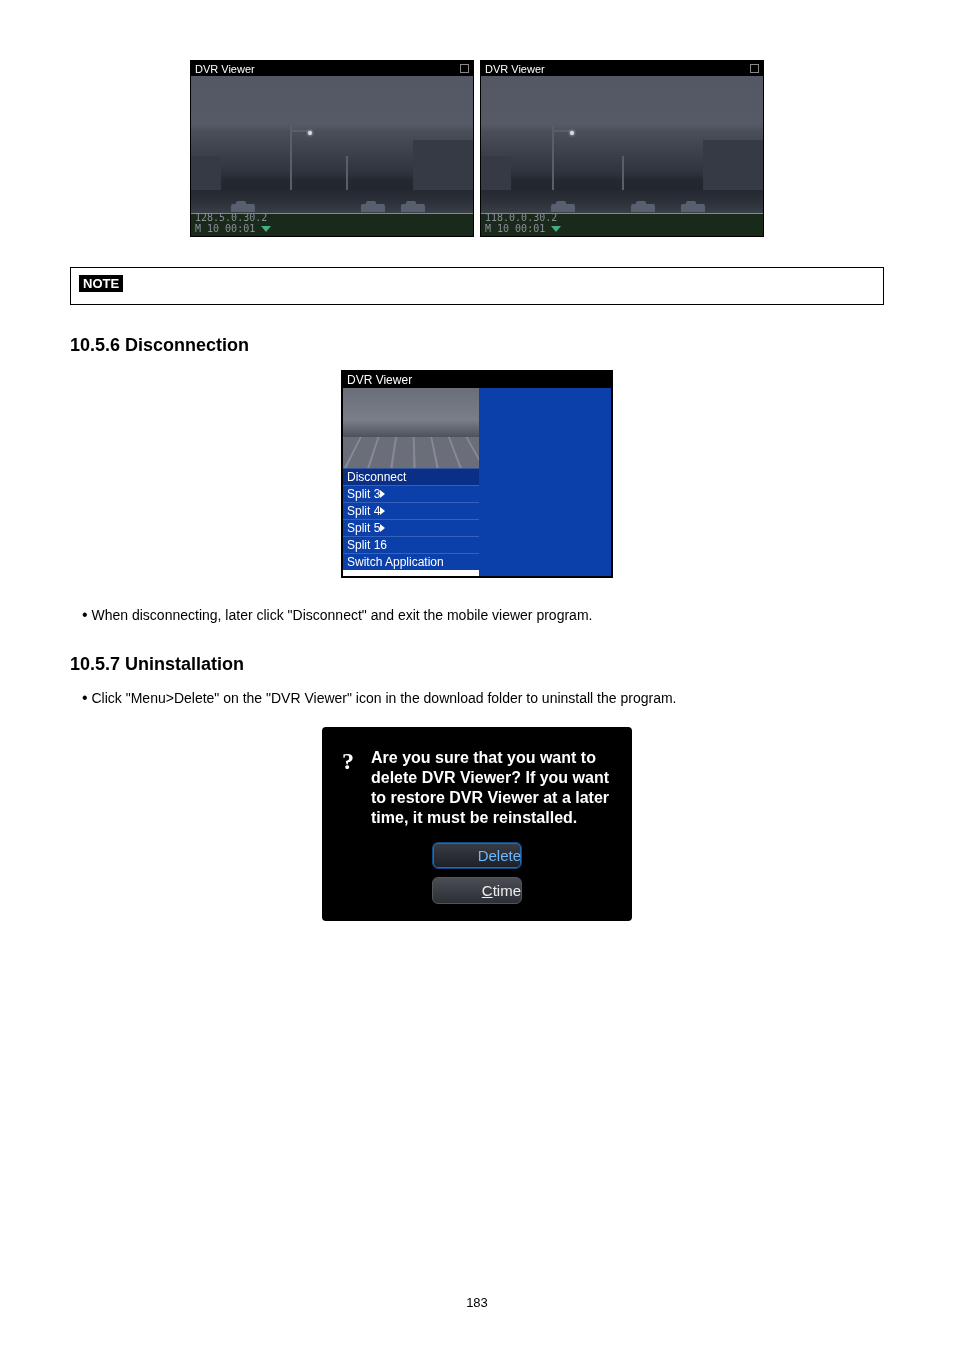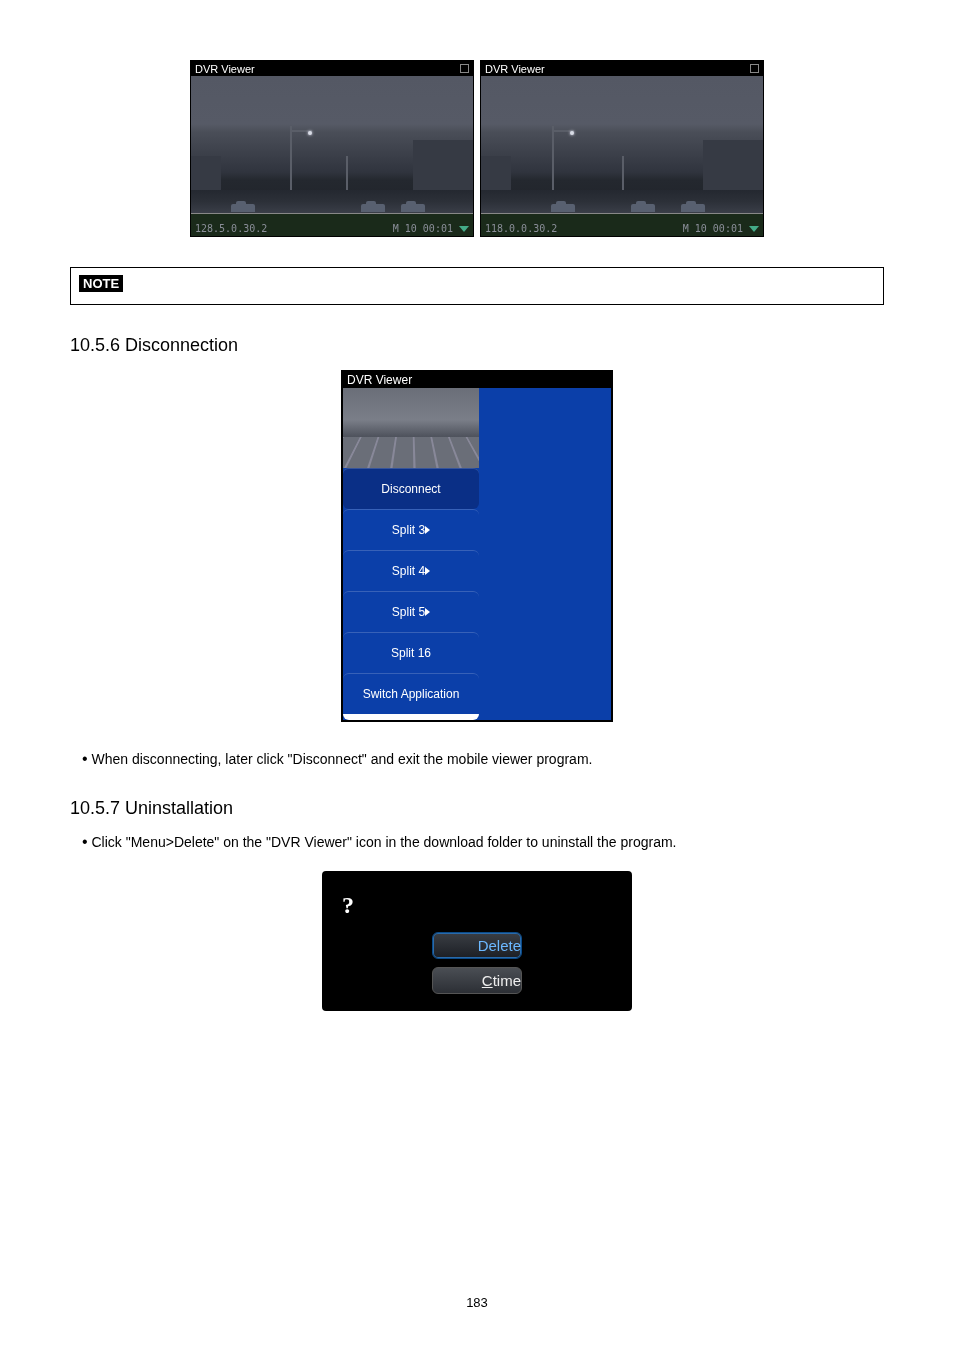--- a/index.html
+++ b/index.html
@@ -70,38 +70,39 @@
   .building { position:absolute; bottom:46px; background:#363a44; }
   .b1{ left:0; width:30px; height:34px;}
   .b2{ right:0; width:60px; height:50px;}
   .car { position:absolute; bottom:24px; width:24px; height:8px; background:#586070; border-radius:2px 2px 0 0;}
   .car::before{content:""; position:absolute; top:-3px; left:5px; width:10px; height:3px; background:#586070; border-radius:2px 2px 0 0;}
   .cam-footer {
     position:absolute; bottom:2px; left:0; right:0;
     display:flex; justify-content:space-between;
     font-family: monospace; font-size:10px; color:#8a8e98;
     padding:0 4px;
+    flex-direction:column;
   }
   .tri-down {
     width:0;height:0;border-left:5px solid transparent;border-right:5px solid transparent;border-top:6px solid #4a8; display:inline-block; vertical-align:middle;
   }
 
   .note-box {
     border: 1px solid #000;
     padding: 6px 8px 8px 8px;
     margin: 4px 0 30px 0;
   }
   .note-label {
     background: #000; color:#fff; font-weight:bold; font-size:13px;
     display:inline-block; padding:1px 4px; margin-bottom:4px;
   }
   .note-text { font-size: 13px; }
 
   .section-h {
-    font-size: 18px; font-weight: normal;
+    font-size: 18px; font-weight: bold;
     margin: 10px 0 14px 0;
   }
 
   .center-block { display:flex; justify-content:center; margin-bottom: 28px; }
 
   .menu-window {
     width: 272px;
     border: 2px solid #000;
     background:#0b3fa9;
   }
@@ -114,24 +115,23 @@
     height: 80px;
     background: linear-gradient(to bottom,#6a6e78 0%, #7a7e88 40%, #50545e 60%, #2a2e38 100%);
     position:relative; overflow:hidden;
   }
   .thumb .hwy{ position:absolute; bottom:0; left:-10px; right:-10px; height:35px;
     transform: perspective(60px) rotateX(28deg);
     background: repeating-linear-gradient(90deg,#889 0 2px, transparent 2px 20px), #6a6e78;
   }
   .menu-list { font-size:12px; color:#fff; }
   .menu-row {
-    padding: 13px 4px; border-top:1px solid rgba(255,255,255,0.18);
-    display:flex; justify-content:center; align-items:center;
+    padding: 1px 4px; border-top:1px solid rgba(255,255,255,0.18);
+    display:flex; justify-content:flex-start; align-items:center;
     background:#0b3fa9;
-    border-radius:6px;
   }
   .menu-row.hl { background:#0a2f86; }
   .menu-row.last { border-bottom:6px solid #ffffff;}
   .arrow-r {
     width:0;height:0;border-top:4px solid transparent;border-bottom:4px solid transparent;border-left:5px solid #fff;
   }
   .menu-right { flex:1; background:#0b3fa9; }
 
   .bullet-para {
     font-size: 14px;
@@ -281,20 +281,21 @@
 
 <p class="bullet-para" style="margin-bottom:20px;">
   <span class="dotchar">•</span>
   <span>Click "Menu&gt;Delete" on the "DVR Viewer" icon in the download folder to uninstall the program.</span>
 </p>
 
 <div class="center-block">
   <div class="dialog-wrap">
     <div class="dialog-inner">
       <div class="q-icon">?</div>
+      <div class="dialog-text">Are you sure that you want to delete DVR Viewer? If you want to restore DVR Viewer at a later time, it must be reinstalled.</div>
     </div>
     <div class="dialog-btns">
       <div class="dlg-btn del">
         <span>Delete</span>
       </div>
       <div class="dlg-btn cancel">
         <span class="ul-c">C</span><span>time</span>
       </div>
     </div>
   </div>

